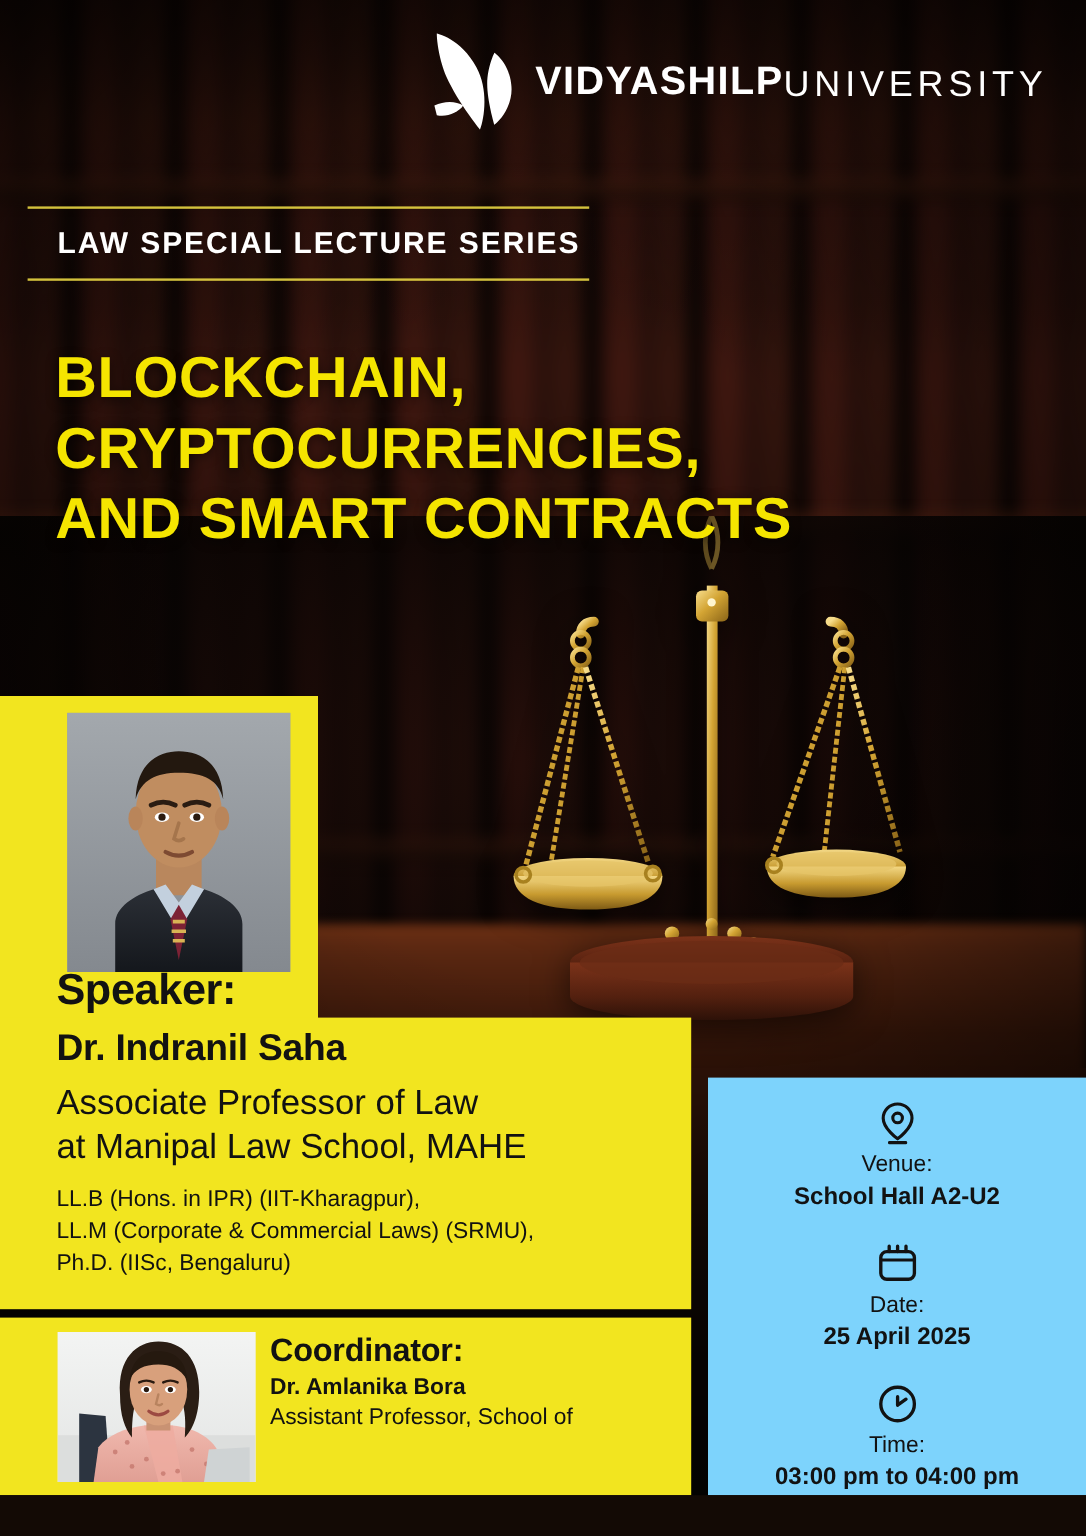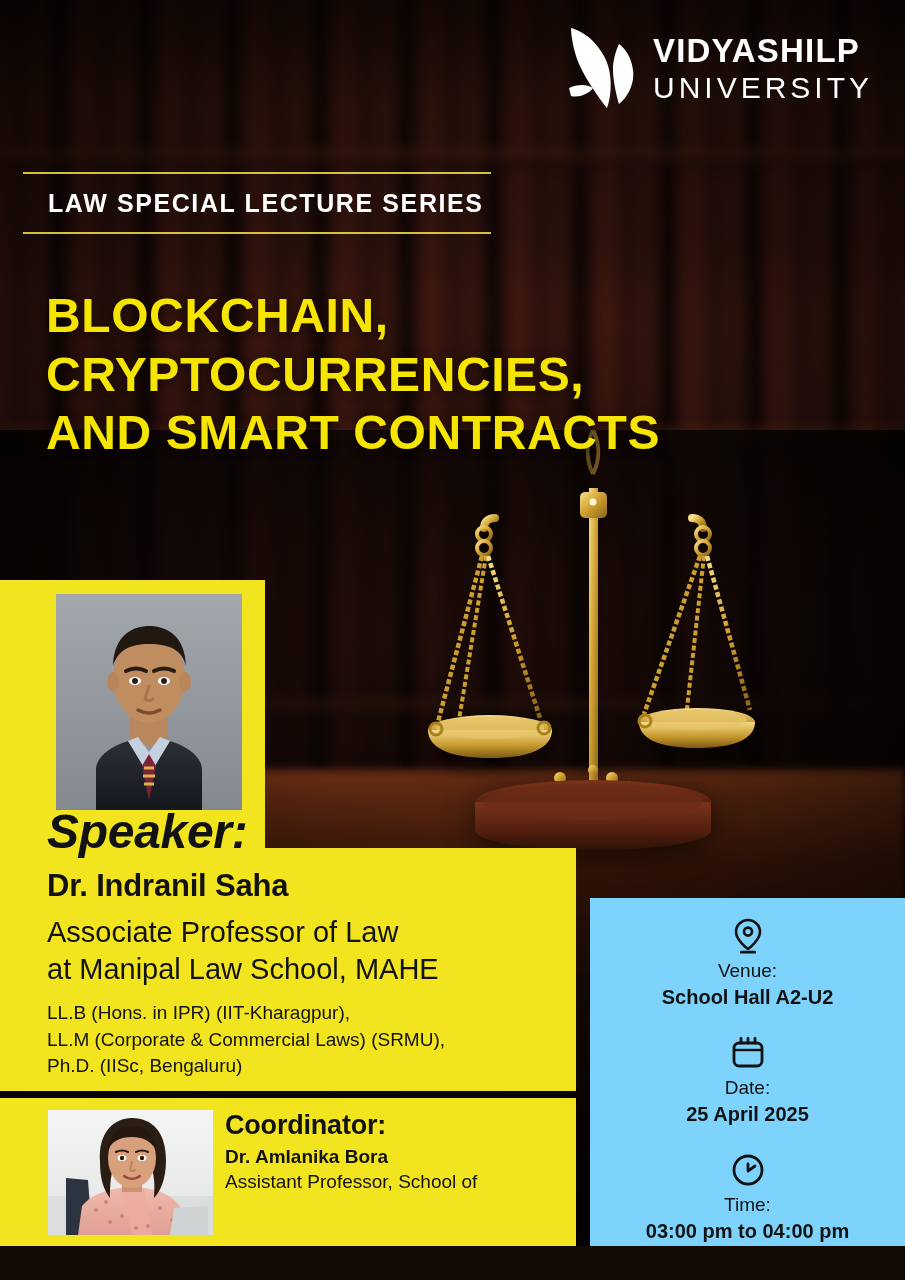--- a/index.html
+++ b/index.html
@@ -51,21 +51,21 @@
   }
 
   
   .scales { position:absolute; left:400px; top:430px; width:390px; height:420px; }
   .scales svg { width:100%; height:100%; display:block; filter:drop-shadow(0 6px 14px rgba(0,0,0,.6)); }
 
   
   .logo { position:absolute; right:32px; top:22px; display:flex; align-items:center; gap:16px; }
   .logo-mark { width:70px; height:92px; flex:0 0 auto; }
   .logo-mark svg { width:100%; height:100%; display:block; }
-  .logo-text { display:flex; flex-direction:column; line-height:1; }
+  .logo-text { display:flex; line-height:1; }
   .logo-l1 { font-size:33px; font-weight:700; color:#fff; letter-spacing:1.2px; }
   .logo-l2 { font-size:30px; font-weight:400; color:#fff; letter-spacing:4.0px; margin-top:6px; }
 
   
   .kicker-wrap { position:absolute; left:23px; top:172px; width:468px; }
   .rule { height:2px; background:#e8d642; opacity:.9; }
   .kicker {
     font-size:25px; font-weight:700; color:#ffffff;
     letter-spacing:1.6px; padding:15px 0 14px 25px; white-space:nowrap;
   }
@@ -89,21 +89,21 @@
     background:#F2E51F;
   }
   .speaker-photo {
     position:absolute; left:56px; top:594px; width:186px; height:216px;
     background:linear-gradient(180deg,#9aa0a6 0%, #8f959b 100%);
     overflow:hidden;
   }
   .speaker-photo svg { width:100%; height:100%; display:block; }
 
   .speaker-text { position:absolute; left:47px; top:806px; width:520px; color:#121212; }
-  .sp-label { font-size:48px; font-weight:700; line-height:1.08; letter-spacing:-.3px;font-style:italic; }
+  .sp-label { font-size:36px; font-weight:700; line-height:1.08; letter-spacing:-.3px; }
   .sp-name { font-size:31px; font-weight:700; margin-top:10px; letter-spacing:-.2px; }
   .sp-role { font-size:29px; font-weight:400; margin-top:10px; line-height:1.28; }
   .sp-role div { white-space:nowrap; }
   .sp-quals { font-size:19px; font-weight:400; margin-top:12px; line-height:1.40; }
   .sp-quals div { white-space:nowrap; }
 
   
   .coord-panel {
     position:absolute; left:0; top:1098px; width:576px; height:148px;
     background:#F2E51F;

